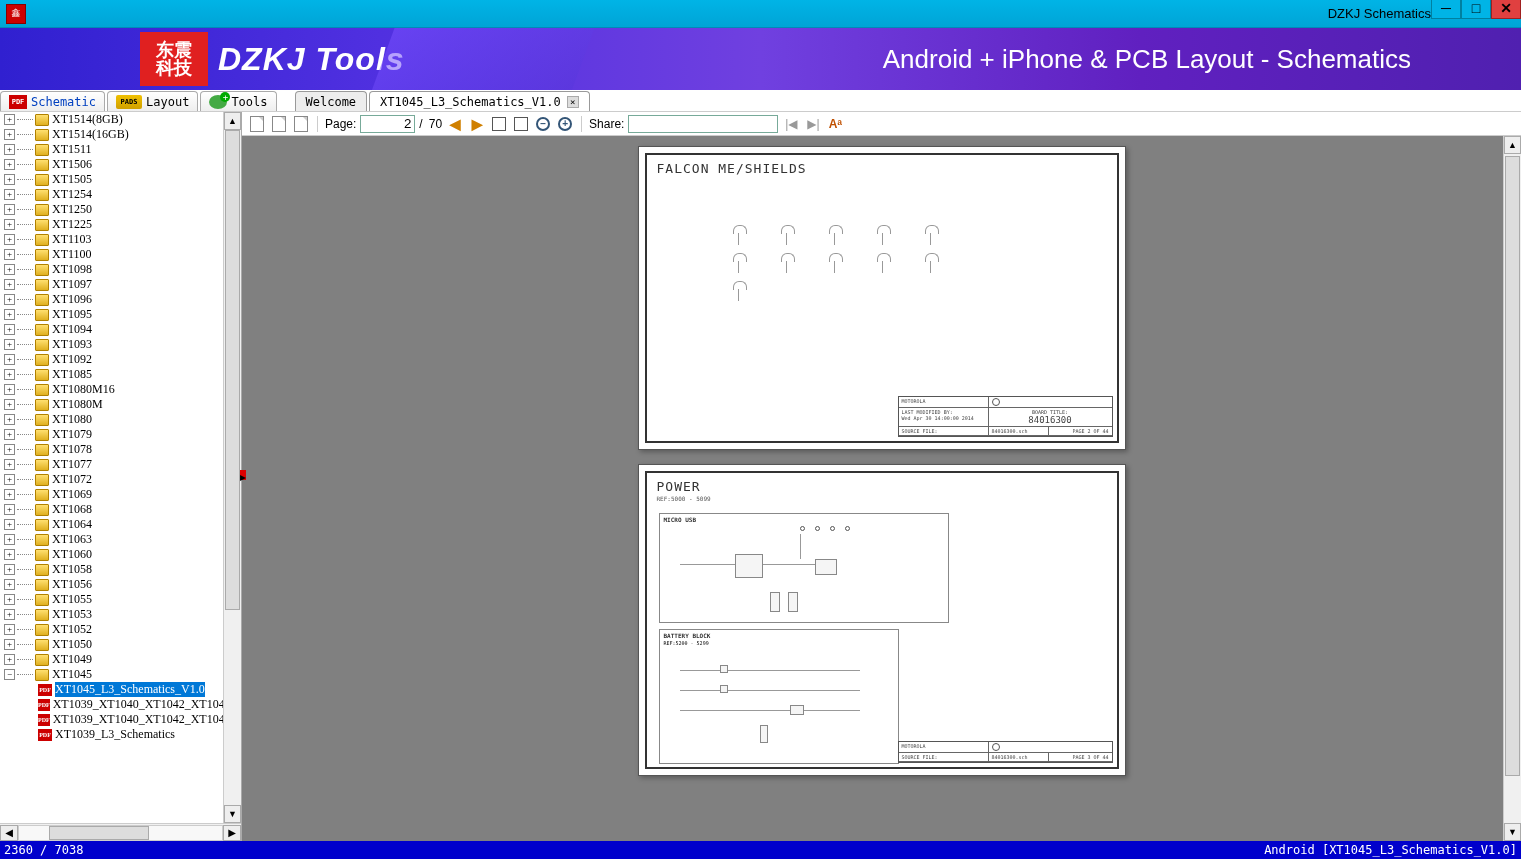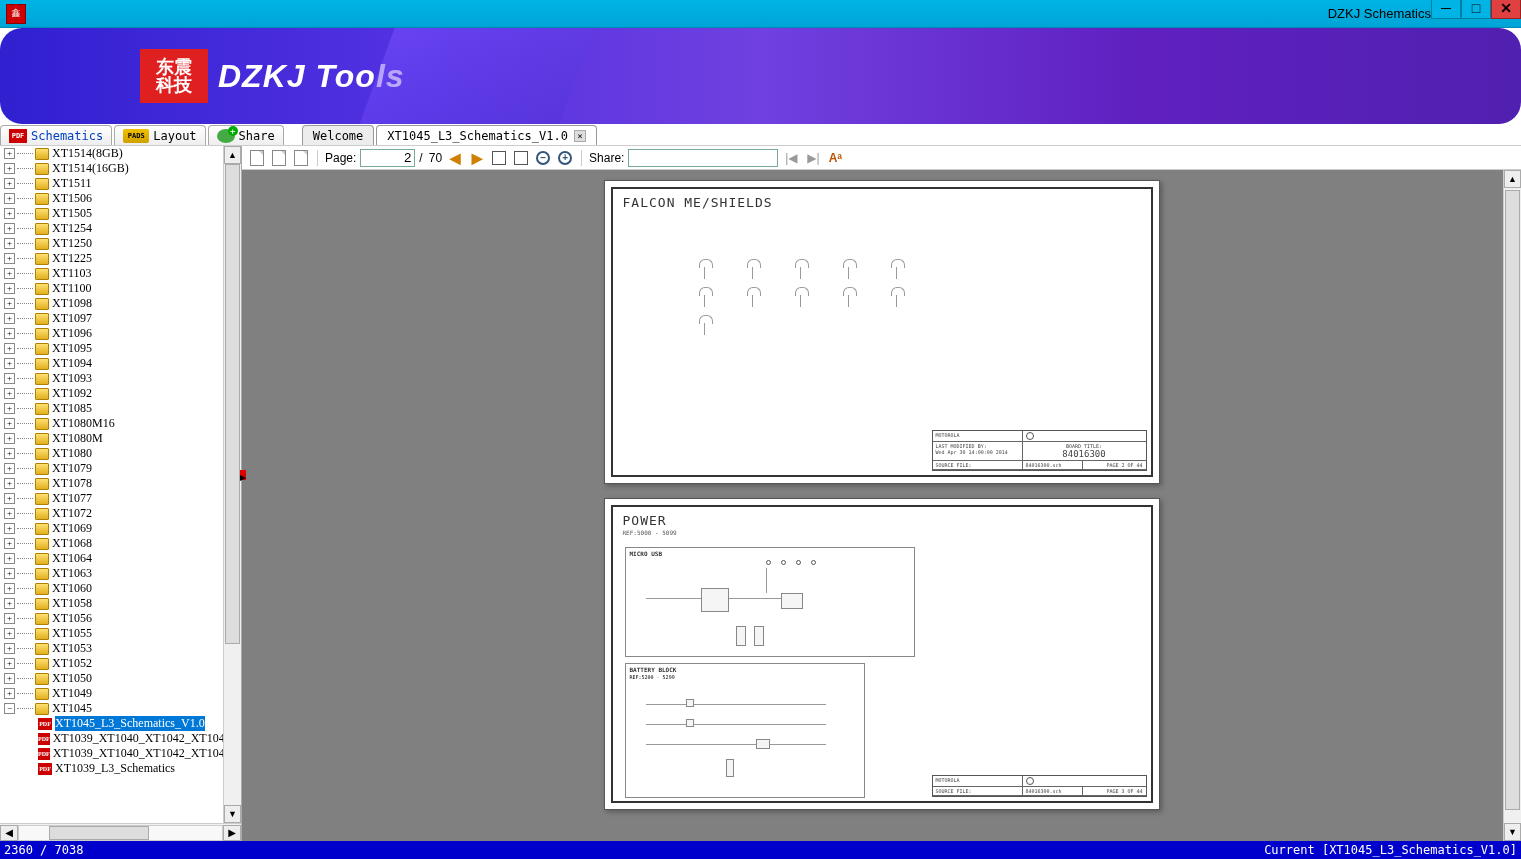--- a/index.html
+++ b/index.html
@@ -6,21 +6,21 @@
 body { font-family: "Segoe UI", Tahoma, sans-serif; font-size: 12px; overflow: hidden; width: 1521px; height: 859px; background: #fff; display: flex; flex-direction: column; }
 .titlebar { height: 28px; background: linear-gradient(#00b4e6, #00a4d6); display: flex; align-items: center; color: #000; border-bottom: 1px solid #008ab8; }
 .titlebar-icon { width: 20px; height: 20px; margin: 0 6px; background: #c00; border: 1px solid #800; display: flex; align-items: center; justify-content: center; color: #fff; font-size: 9px; }
 .titlebar-title { flex: 1; text-align: right; font-size: 13px; }
 .window-controls { display: flex; height: 100%; }
 .win-btn { width: 30px; height: 22px; display: flex; align-items: center; justify-content: center; font-size: 14px; font-weight: bold; margin-top: -3px; }
 .win-min { background: #00b4e6; border: 1px solid #0080a0; }
 .win-max { background: #00b4e6; border: 1px solid #0080a0; }
 .win-close { background: #e04040; border: 1px solid #a02020; color: #000; }
 
-.banner { height: 96px; background: linear-gradient(90deg, #3020d0 0%, #5030e0 25%, #7040e0 50%, #6020c0 75%, #5020b0 100%); display: flex; align-items: center; color: #fff; position: relative; overflow: hidden; border-radius: 22px; }
+.banner { height: 62px; background: linear-gradient(90deg, #3020d0 0%, #5030e0 25%, #7040e0 50%, #6020c0 75%, #5020b0 100%); display: flex; align-items: center; color: #fff; position: relative; overflow: hidden; }
 .banner::before { content: ""; position: absolute; left: 380px; top: -20px; width: 200px; height: 120px; background: linear-gradient(135deg, rgba(120,80,255,0.6), rgba(60,40,200,0.2)); transform: skew(-20deg); }
 .banner-logo { width: 68px; height: 54px; background: #e02020; color: #fff; margin-left: 140px; display: flex; flex-direction: column; align-items: center; justify-content: center; font-size: 18px; font-weight: bold; line-height: 1; }
 .banner-brand { margin-left: 10px; font-size: 32px; font-weight: bold; font-style: italic; letter-spacing: 1px; }
 .banner-tagline { margin-left: auto; margin-right: 110px; font-size: 26px; font-weight: 400; }
 
 .nav-tabs { height: 22px; background: #fff; border-bottom: 1px solid #ccc; display: flex; align-items: end; font-family: "SimSun", monospace; font-size: 12px; }
 .nav-tab { height: 20px; padding: 2px 8px; display: flex; align-items: center; border: 1px solid #aaa; border-bottom: none; border-radius: 4px 4px 0 0; margin-right: 2px; background: linear-gradient(#fff, #eee); cursor: pointer; }
 .nav-tab .icon-pdf { width: 18px; height: 14px; background: #c00; color: #fff; font-size: 7px; display: flex; align-items: center; justify-content: center; margin-right: 4px; font-weight: bold; }
 .nav-tab .icon-pads { width: 26px; height: 14px; background: linear-gradient(#f0c000,#d0a000); color: #000; font-size: 7px; display: flex; align-items: center; justify-content: center; margin-right: 4px; font-weight: bold; border-radius: 2px; }
 .nav-tab .icon-share { width: 18px; height: 14px; background: #4a4; border-radius: 50%; margin-right: 4px; position: relative; }
@@ -58,21 +58,21 @@
 .page-total { margin-left: 2px; }
 .find-input { width: 150px; height: 18px; border: 1px solid #7a9; }
 .nav-arrow { color: #d08000; font-size: 14px; font-weight: bold; }
 .fit-icon { border: 1px solid #555; width: 14px; height: 14px; position: relative; }
 .zoom-circle { width: 14px; height: 14px; border: 2px solid #357; border-radius: 50%; display: flex; align-items: center; justify-content: center; font-size: 10px; font-weight: bold; color: #357; }
 .doc-icon { width: 14px; height: 16px; border: 1px solid #888; background: #fff; position: relative; }
 .doc-icon::after { content:""; position: absolute; right:0; top:0; border-top:4px solid #ccc; border-left:4px solid transparent; }
 .doc-icon.multi::before { content:""; position:absolute; left:-2px; top:-2px; width:14px; height:16px; border:1px solid #888; background:#fff; z-index:-1; }
 
 .viewer { flex: 1; background: #808080; overflow: auto; padding: 10px 0 10px 0; display: flex; flex-direction: column; align-items: center; gap: 14px; position: relative; }
-.page { width: 556px; background: #fff; border: 1px solid #555; box-shadow: 2px 2px 5px rgba(0,0,0,0.3); position: relative; font-family: monospace; }
+.page { width: 488px; background: #fff; border: 1px solid #555; box-shadow: 2px 2px 5px rgba(0,0,0,0.3); position: relative; font-family: monospace; }
 .page-inner { border: 2px solid #333; margin: 6px; position: relative; }
 .page1 .page-inner { height: 290px; }
 .page2 .page-inner { height: 298px; }
 .page-title { position: absolute; left: 10px; top: 6px; font-size: 13px; letter-spacing: 1px; color: #333; }
 .page-sub { position: absolute; left: 10px; top: 22px; font-size: 6px; color: #555; }
 .schematic-components { position: absolute; left: 80px; top: 70px; width: 220px; display: flex; flex-wrap: wrap; gap: 8px 24px; }
 .comp { width: 24px; height: 20px; position: relative; }
 .comp::before { content:""; position:absolute; left:6px; top:0; width:12px; height:8px; border:1px solid #999; border-radius: 6px 6px 0 0; border-bottom: none; }
 .comp::after { content:""; position:absolute; left:11px; top:8px; width:1px; height:12px; background:#999; }
 
@@ -118,34 +118,35 @@
     <div class="win-btn win-close">✕</div>
   </div>
 </div>
 
 <div class="banner">
   <div class="banner-logo">
     <span>东震</span>
     <span>科技</span>
   </div>
   <div class="banner-brand">DZKJ Tools</div>
+  <div class="banner-tagline">Android + iPhone &amp; PCB Layout - Schematics</div>
 </div>
 
 <div class="nav-tabs">
   <div class="nav-tab">
     <span class="icon-pdf">PDF</span>
-    <span class="txt-blue">Schematics</span>
+    <span class="txt-blue">Schematic</span>
   </div>
   <div class="nav-tab">
     <span class="icon-pads">PADS</span>
     <span class="txt-black">Layout</span>
   </div>
   <div class="nav-tab">
     <span class="icon-share"></span>
-    <span class="txt-black">Share</span>
+    <span class="txt-black">Tools</span>
   </div>
 
   <div style="width:16px"></div>
   <div class="doc-tab">
     <span>Welcome</span>
   </div>
   <div class="doc-tab active">
     <span>XT1045_L3_Schematics_V1.0</span>
     <span class="close-x">×</span>
   </div>
@@ -557,14 +558,14 @@
         <div class="vthumb"></div>
         <div class="varrow down">▼</div>
       </div>
     </div>
 
   </div>
 </div>
 
 <div class="statusbar">
   <span>2360 / 7038</span>
-  <span class="status-right">Current [XT1045_L3_Schematics_V1.0]</span>
+  <span class="status-right">Android [XT1045_L3_Schematics_V1.0]</span>
 </div>
 
 </body></html>

